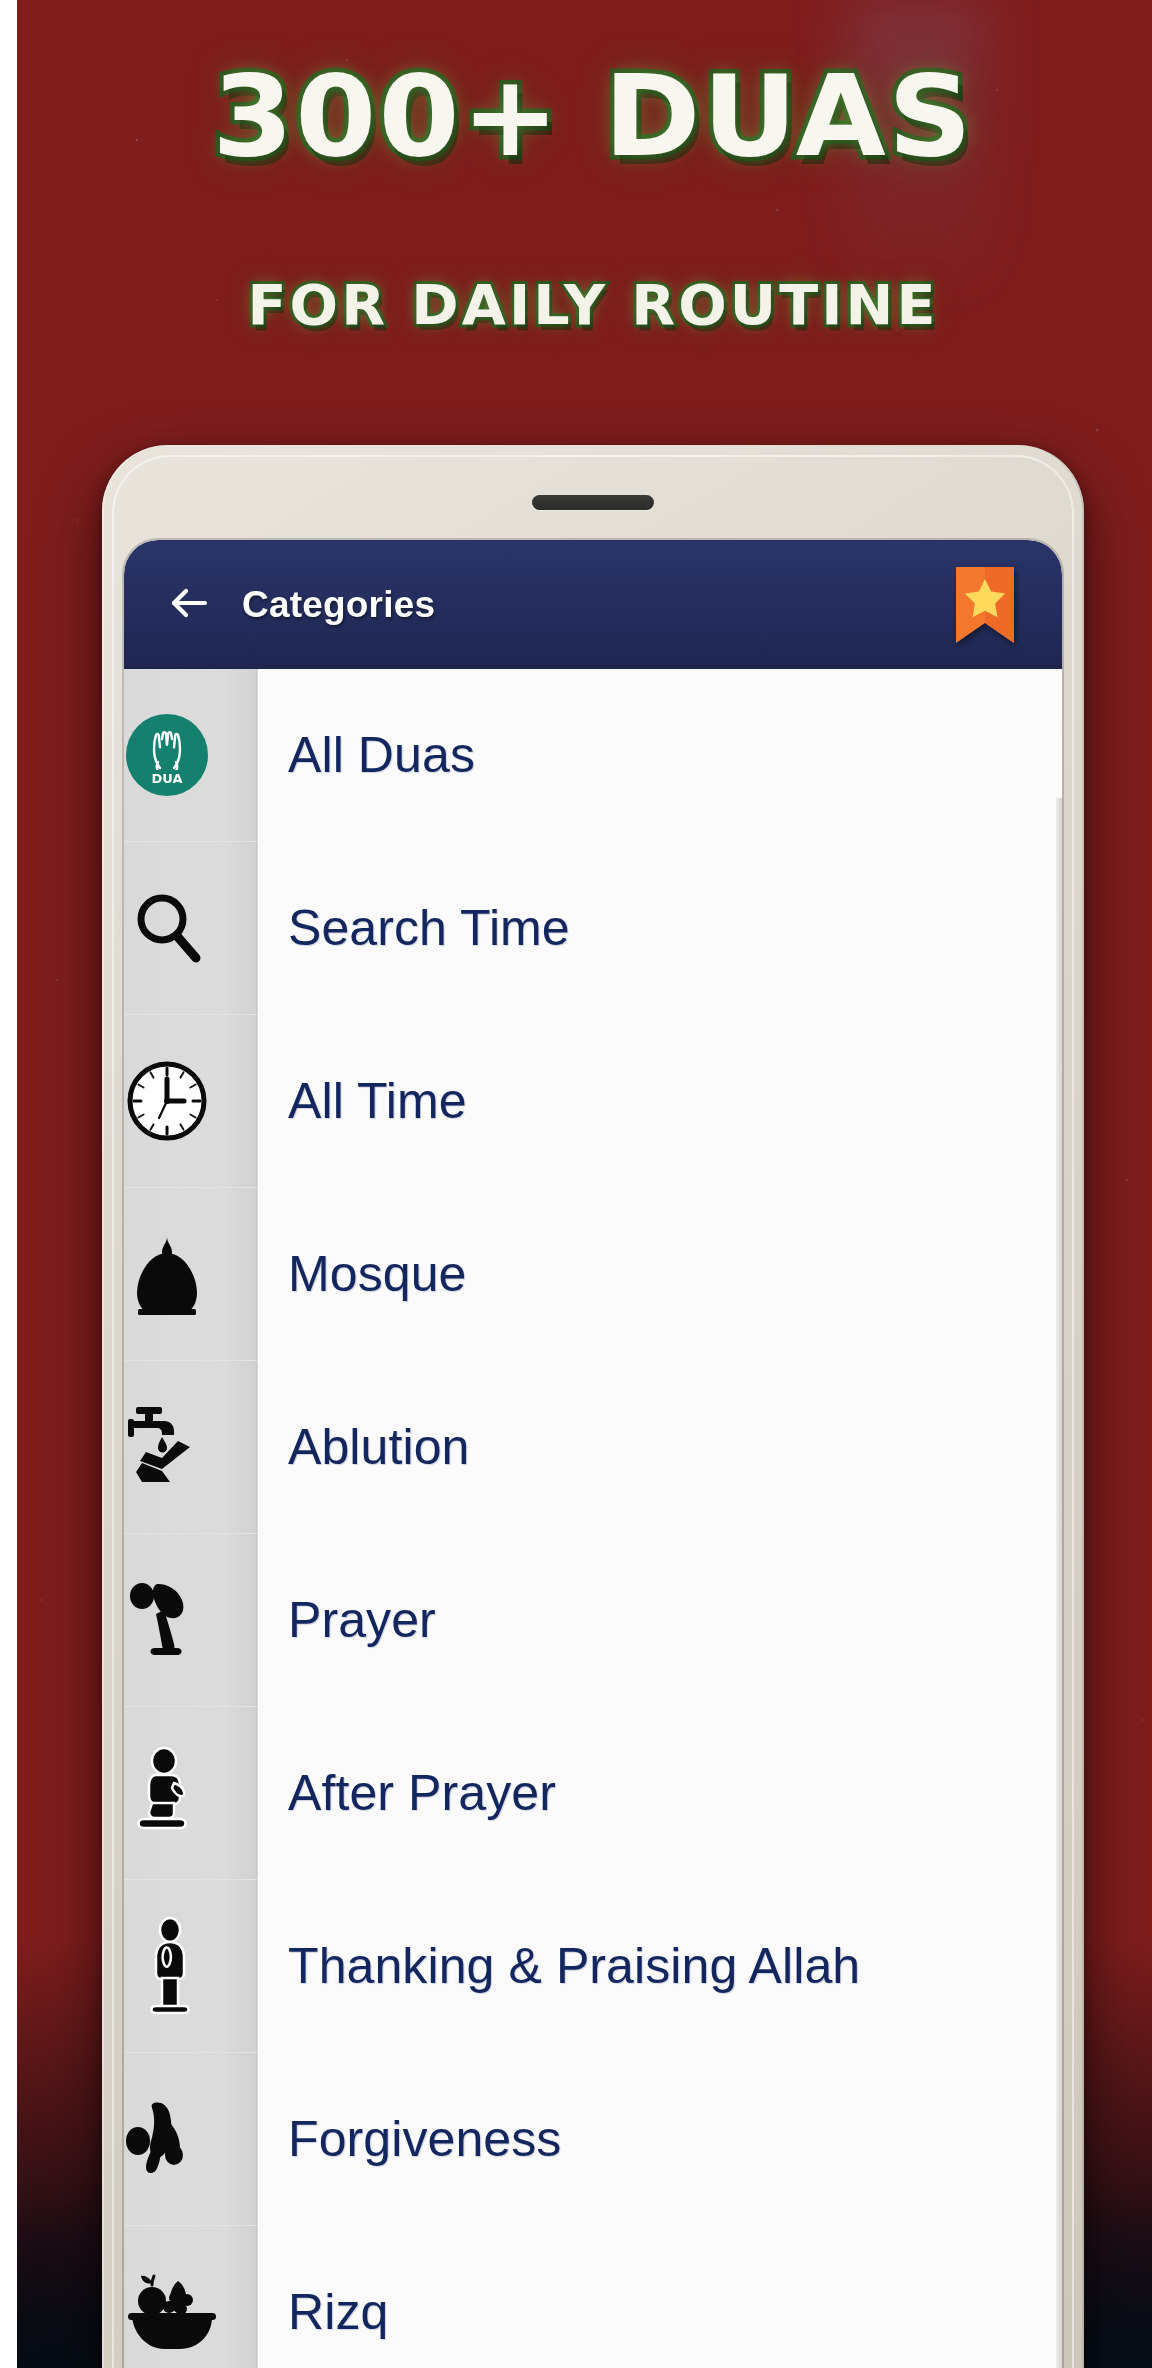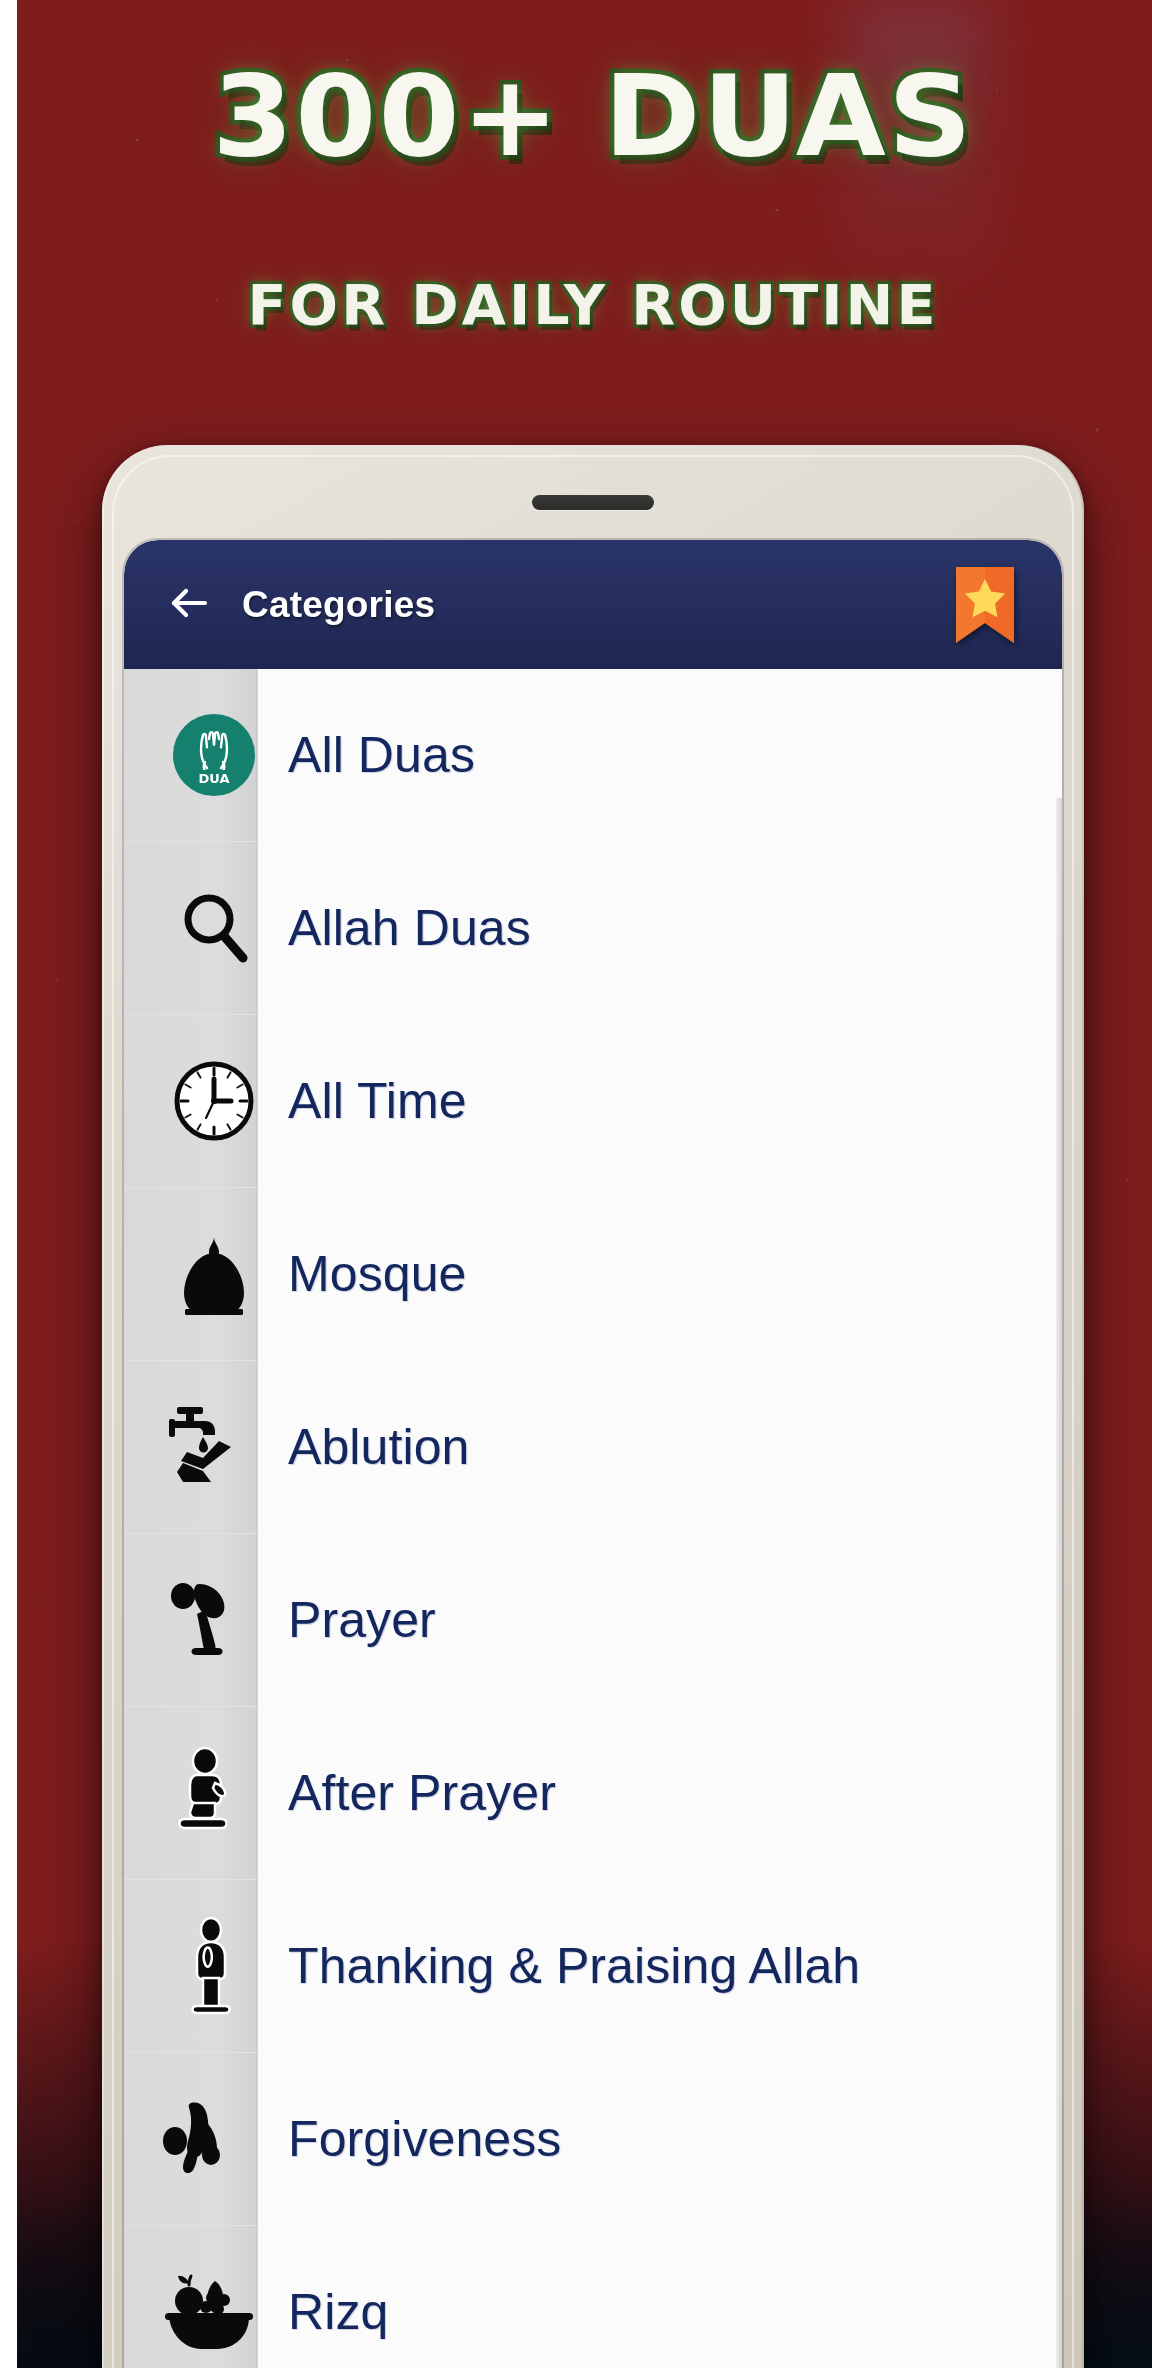--- a/index.html
+++ b/index.html
@@ -174,21 +174,21 @@
   }
   .rows{ position:relative; }
   .row{
     display:flex; align-items:center;
     height:173px;
     border-bottom:1px solid #e3e3e3;
     cursor:pointer;
   }
   .row-icon{
     width:133px; min-width:133px; height:173px;
-    display:flex; align-items:center; justify-content:flex-end;
+    display:flex; align-items:center; justify-content:flex-start;
     position:relative; z-index:2;
   }
   .row-icon svg{ display:block; }
   .row-label{
     padding-left:30px;
     font-size:50px;
     color:#13265e;
     letter-spacing:.1px;
     text-shadow:1px 1px 1px rgba(120,130,170,.35);
     white-space:nowrap;
@@ -273,21 +273,21 @@
           </div>
 
           <div class="row">
             <div class="row-icon">
               <svg width="86" height="86" viewBox="0 0 86 86" xmlns="http://www.w3.org/2000/svg">
                 <circle cx="38" cy="34" r="21" fill="none" stroke="#0a0a0a" stroke-width="7"></circle>
                 <path d="M53 51l19 22" stroke="#0a0a0a" stroke-width="9" stroke-linecap="round"></path>
               </svg>
             </div>
             <div class="row-body">
-              <span class="row-label">Allah Duas</span>
+              <span class="row-label">Search Time</span>
             </div>
           </div>
 
           <div class="row">
             <div class="row-icon">
               <svg width="86" height="86" viewBox="0 0 86 86" xmlns="http://www.w3.org/2000/svg">
                 <circle cx="43" cy="43" r="37" fill="#ffffff" stroke="#0a0a0a" stroke-width="5"></circle>
                 <g stroke="#0a0a0a" stroke-width="3" stroke-linecap="round">
                   <path d="M43 10v7M43 69v7M10 43h7M69 43h7"></path>
                 </g>

